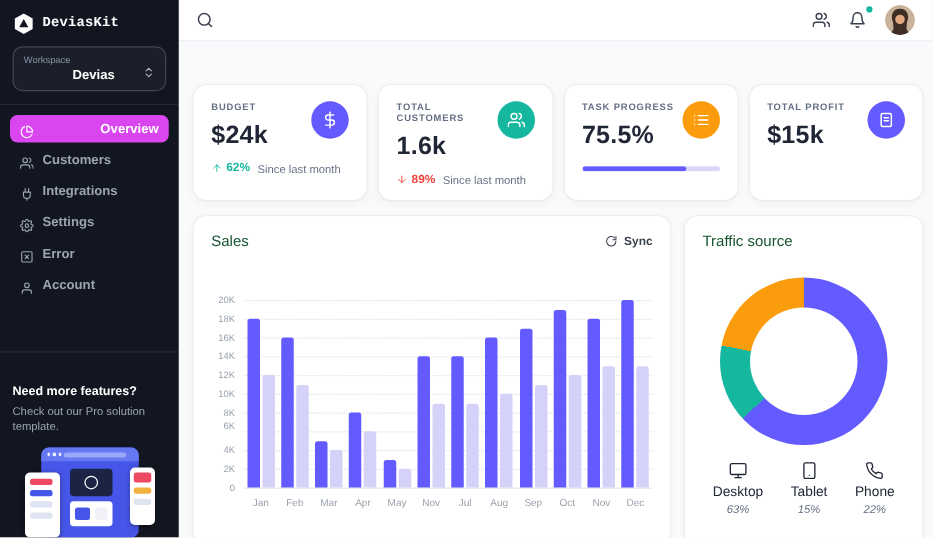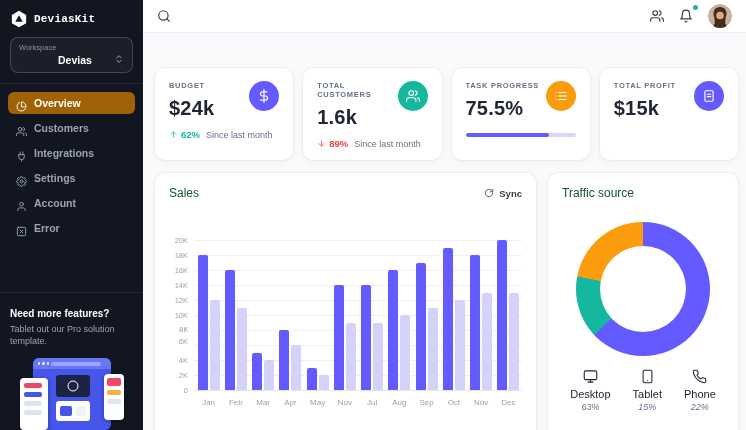--- a/index.html
+++ b/index.html
@@ -15,23 +15,23 @@
   .brand-name { color:#fff; font-size:11px; font-weight:bold; letter-spacing:.2px;font-family:Liberation Mono, monospace; }
   .workspace { border:1px solid rgba(255,255,255,.18); background:rgba(255,255,255,.04); border-radius:8px; padding:5px 8px 6px; display:flex; align-items:center; justify-content:space-between; cursor:pointer; }
   .ws-label { font-size:7.5px; color:#8a92a6; }
   .ws-value { font-size:10.5px; color:#fff; font-weight:600; margin-top:2px;padding-left:39px; }
   .ws-caret { width:10px; height:10px; color:#b6bcc8; }
   .side-div { border-top:1px solid rgba(255,255,255,.08); }
   .nav { padding:8px; display:flex; flex-direction:column; gap:3px; }
   .nav-item { display:flex; align-items:center; gap:7px; padding:5px 8px; border-radius:6px; cursor:pointer; }
   .nav-item .nav-label { font-size:10.5px; color:#9da4ae; font-weight:600; }
   .nav-icon { width:11px; height:11px; flex:none; color:#9da4ae; }
-  .nav-item.active { background:#a16207; }
+  .nav-item.active { background:#d946ef;justify-content:space-between; }
   .nav-item.active .nav-label, .nav-item.active .nav-icon { color:#fff; }
-  .promo { margin-top:auto; border-top:1px solid rgba(255,255,255,.08); padding:15px 10px 0; }
+  .promo { margin-top:auto; border-top:1px solid rgba(255,255,255,.08); padding:26px 10px 0; }
   .promo-title { color:#fff; font-size:10px; font-weight:bold; margin-bottom:4px; }
   .promo-sub { color:#9da4ae; font-size:9px; line-height:1.35; }
   .promo-art { position:relative; width:104px; height:72px; margin:11px auto 0; }
   .art-main { position:absolute; left:13px; top:0; width:78px; height:72px; background:#4656e8; border-radius:6px; }
   .art-main::before { content:""; position:absolute; left:0; top:0; right:0; height:11px; background:#6577f3; border-radius:6px 6px 0 0; }
   .art-dots { position:absolute; left:18px; top:4px; display:flex; gap:2px; z-index:2; }
   .art-dots i { width:2.5px; height:2.5px; background:rgba(255,255,255,.85); border-radius:50%; }
   .art-pill { position:absolute; left:31px; top:3.5px; width:50px; height:4.5px; background:rgba(255,255,255,.35); border-radius:2.5px; z-index:2; }
   .art-video { position:absolute; left:36px; top:17px; width:34px; height:22px; background:#1b2445; border-radius:3px; z-index:2; }
   .art-video::after { content:""; position:absolute; left:50%; top:50%; transform:translate(-50%,-50%); width:9px; height:9px; border:1.5px solid #fff; border-radius:50%; }
@@ -149,36 +149,36 @@
       </div>
       <div class="nav-item">
         <span class="nav-icon"><svg viewBox="0 0 24 24">
             <circle cx="12" cy="12" r="3"></circle>
             <path d="M19.4 15a1.65 1.65 0 0 0 .33 1.82l.06.06a2 2 0 1 1-2.83 2.83l-.06-.06a1.65 1.65 0 0 0-1.82-.33 1.65 1.65 0 0 0-1 1.51V21a2 2 0 1 1-4 0v-.09A1.65 1.65 0 0 0 9 19.4a1.65 1.65 0 0 0-1.82.33l-.06.06a2 2 0 1 1-2.83-2.83l.06-.06a1.65 1.65 0 0 0 .33-1.82 1.65 1.65 0 0 0-1.51-1H3a2 2 0 1 1 0-4h.09A1.65 1.65 0 0 0 4.6 9a1.65 1.65 0 0 0-.33-1.82l-.06-.06a2 2 0 1 1 2.83-2.83l.06.06a1.65 1.65 0 0 0 1.82.33H9a1.65 1.65 0 0 0 1-1.51V3a2 2 0 1 1 4 0v.09a1.65 1.65 0 0 0 1 1.51 1.65 1.65 0 0 0 1.82-.33l.06-.06a2 2 0 1 1 2.83 2.83l-.06.06a1.65 1.65 0 0 0-.33 1.82V9a1.65 1.65 0 0 0 1.51 1H21a2 2 0 1 1 0 4h-.09a1.65 1.65 0 0 0-1.51 1z"></path>
           </svg></span>
         <span class="nav-label">Settings</span>
       </div>
       <div class="nav-item">
         <span class="nav-icon"><svg viewBox="0 0 24 24">
+            <rect x="3" y="3" width="18" height="18" rx="2"></rect>
+            <path d="M9 9l6 6M15 9l-6 6"></path>
+          </svg></span>
+        <span class="nav-label">Error</span>
+      </div>
+      <div class="nav-item">
+        <span class="nav-icon"><svg viewBox="0 0 24 24">
             <path d="M20 21v-2a4 4 0 0 0-4-4H8a4 4 0 0 0-4 4v2"></path>
             <circle cx="12" cy="7" r="4"></circle>
           </svg></span>
         <span class="nav-label">Account</span>
-      </div>
-      <div class="nav-item">
-        <span class="nav-icon"><svg viewBox="0 0 24 24">
-            <rect x="3" y="3" width="18" height="18" rx="2"></rect>
-            <path d="M9 9l6 6M15 9l-6 6"></path>
-          </svg></span>
-        <span class="nav-label">Error</span>
       </div>
     </nav>
   <div class="promo">
     <div class="promo-title">Need more features?</div>
-    <div class="promo-sub">Tablet out our Pro solution template.</div>
+    <div class="promo-sub">Check out our Pro solution template.</div>
     <div class="promo-art">
       <div class="art-main"></div>
       <div class="art-dots">
           <i></i>
           <i></i>
           <i></i>
         </div>
       <div class="art-pill"></div>
       <div class="art-video"></div>
       <div class="art-mini"></div>
@@ -313,21 +313,21 @@
         </button>
       </div>
       <div class="chart">
         <div class="yaxis">
             <div class="ytick" style="top: 0px;">20K</div>
             <div class="ytick" style="top: 15px;">18K</div>
             <div class="ytick" style="top: 30px;">16K</div>
             <div class="ytick" style="top: 45px;">14K</div>
             <div class="ytick" style="top: 60px;">12K</div>
             <div class="ytick" style="top: 75px;">10K</div>
-            <div class="ytick" style="top: 90px; font-family: Liberation Mono, monospace;">8K</div>
+            <div class="ytick" style="top: 90px;">8K</div>
             <div class="ytick" style="top: 101px;">6K</div>
             <div class="ytick" style="top: 120px;">4K</div>
             <div class="ytick" style="top: 135px;">2K</div>
             <div class="ytick" style="top: 150px;">0</div>
           </div>
         <div style="flex:1">
           <div class="plot">
             <div class="gridline" style="top: 0px;"></div>
               <div class="gridline" style="top: 15px;"></div>
               <div class="gridline" style="top: 30px;"></div>

